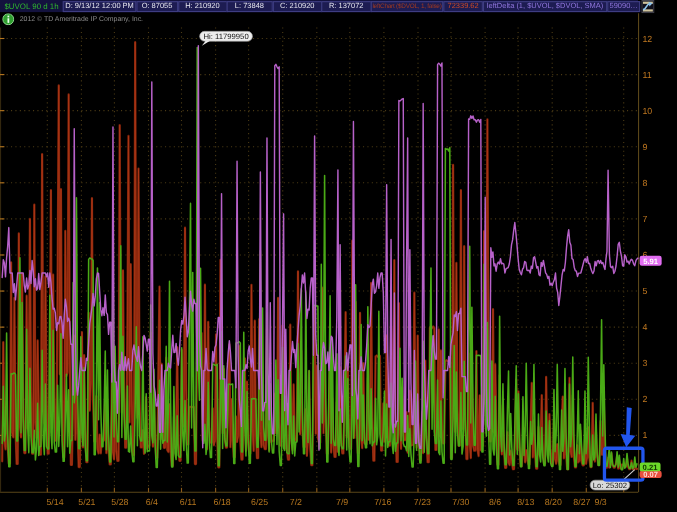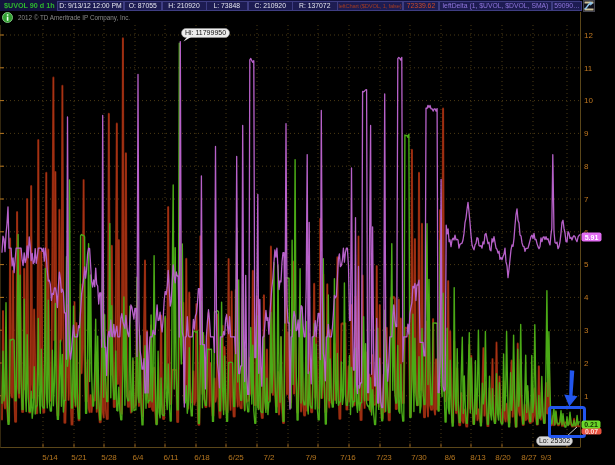--- a/index.html
+++ b/index.html
@@ -1,16 +1,16 @@
 <!DOCTYPE html>
 <html><head><meta charset="utf-8"><style>
 html,body{margin:0;padding:0;background:#000;width:615px;height:465px;overflow:hidden}
 body{font-family:"Liberation Sans",sans-serif;position:relative}
 .topbar{position:absolute;left:0;top:0;width:580px;height:11px;background:#13123e;white-space:nowrap}
-.sym{position:absolute;left:4px;top:0;color:#2eb82e;font-weight:bold;font-size:7.2px;line-height:12px;letter-spacing:0px}
+.sym{position:absolute;left:4px;top:0;color:#2eb82e;font-weight:normal;font-size:7.2px;line-height:12px;letter-spacing:0px}
 .box{position:absolute;top:0.5px;height:8px;line-height:8.5px;background:#1d1c52;border:1px solid #3e3d82;font-size:6.8px;text-align:center;overflow:hidden;letter-spacing:0px}
 .box.w{color:#e6e6f0}
 .box.v{color:#9076dd}
 .box.o{color:#cc4a28}
 .box.t{color:#a03a22;font-size:5.8px;letter-spacing:-0.2px}
 .row2{position:absolute;left:2px;top:12px;height:11px;font-size:7px;color:#8a8a8a;white-space:nowrap}
 .copy{margin-left:3px;vertical-align:top;line-height:11px;display:inline-block;font-size:6.3px}
 </style></head>
 <body>
 <div class="topbar">

